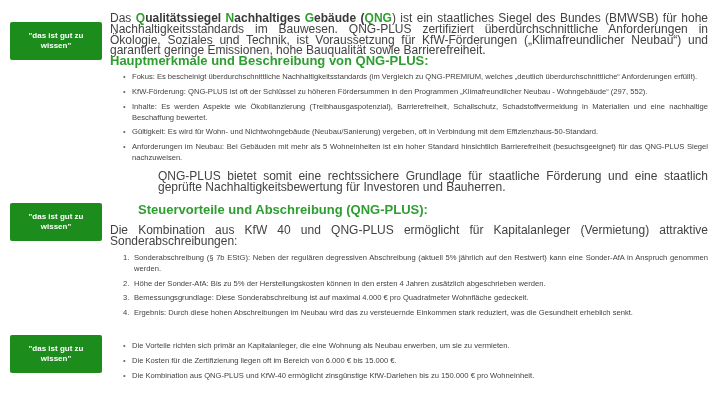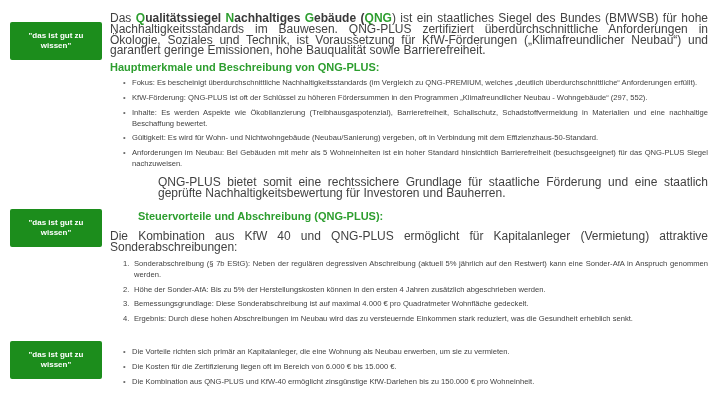--- a/index.html
+++ b/index.html
@@ -52,22 +52,22 @@
     margin: 0;
     font-size: 12px;
     line-height: 10.8px;
     color: #424242;
     text-align: justify;
   }
   .seg-bold { font-weight: bold; color: #3a3a3a; }
   .seg-acronym { font-weight: bold; color: #2d9e2f; }
 
   .heading {
-    margin: 6px 0 5px 0;
-    font-size: 11px;
+    margin: 0 0 5px 0;
+    font-size: 13px;
     line-height: 10px;
     font-weight: bold;
     color: #2d9e2f;
   }
   .row-2 .heading, .row-3 .heading { margin-top: 2px; padding-left: 28px; }
 
   ul.bullets, ol.numbers {
     margin: 6px 0 5px 0;
     padding: 0 0 0 13px;
     list-style: none;

